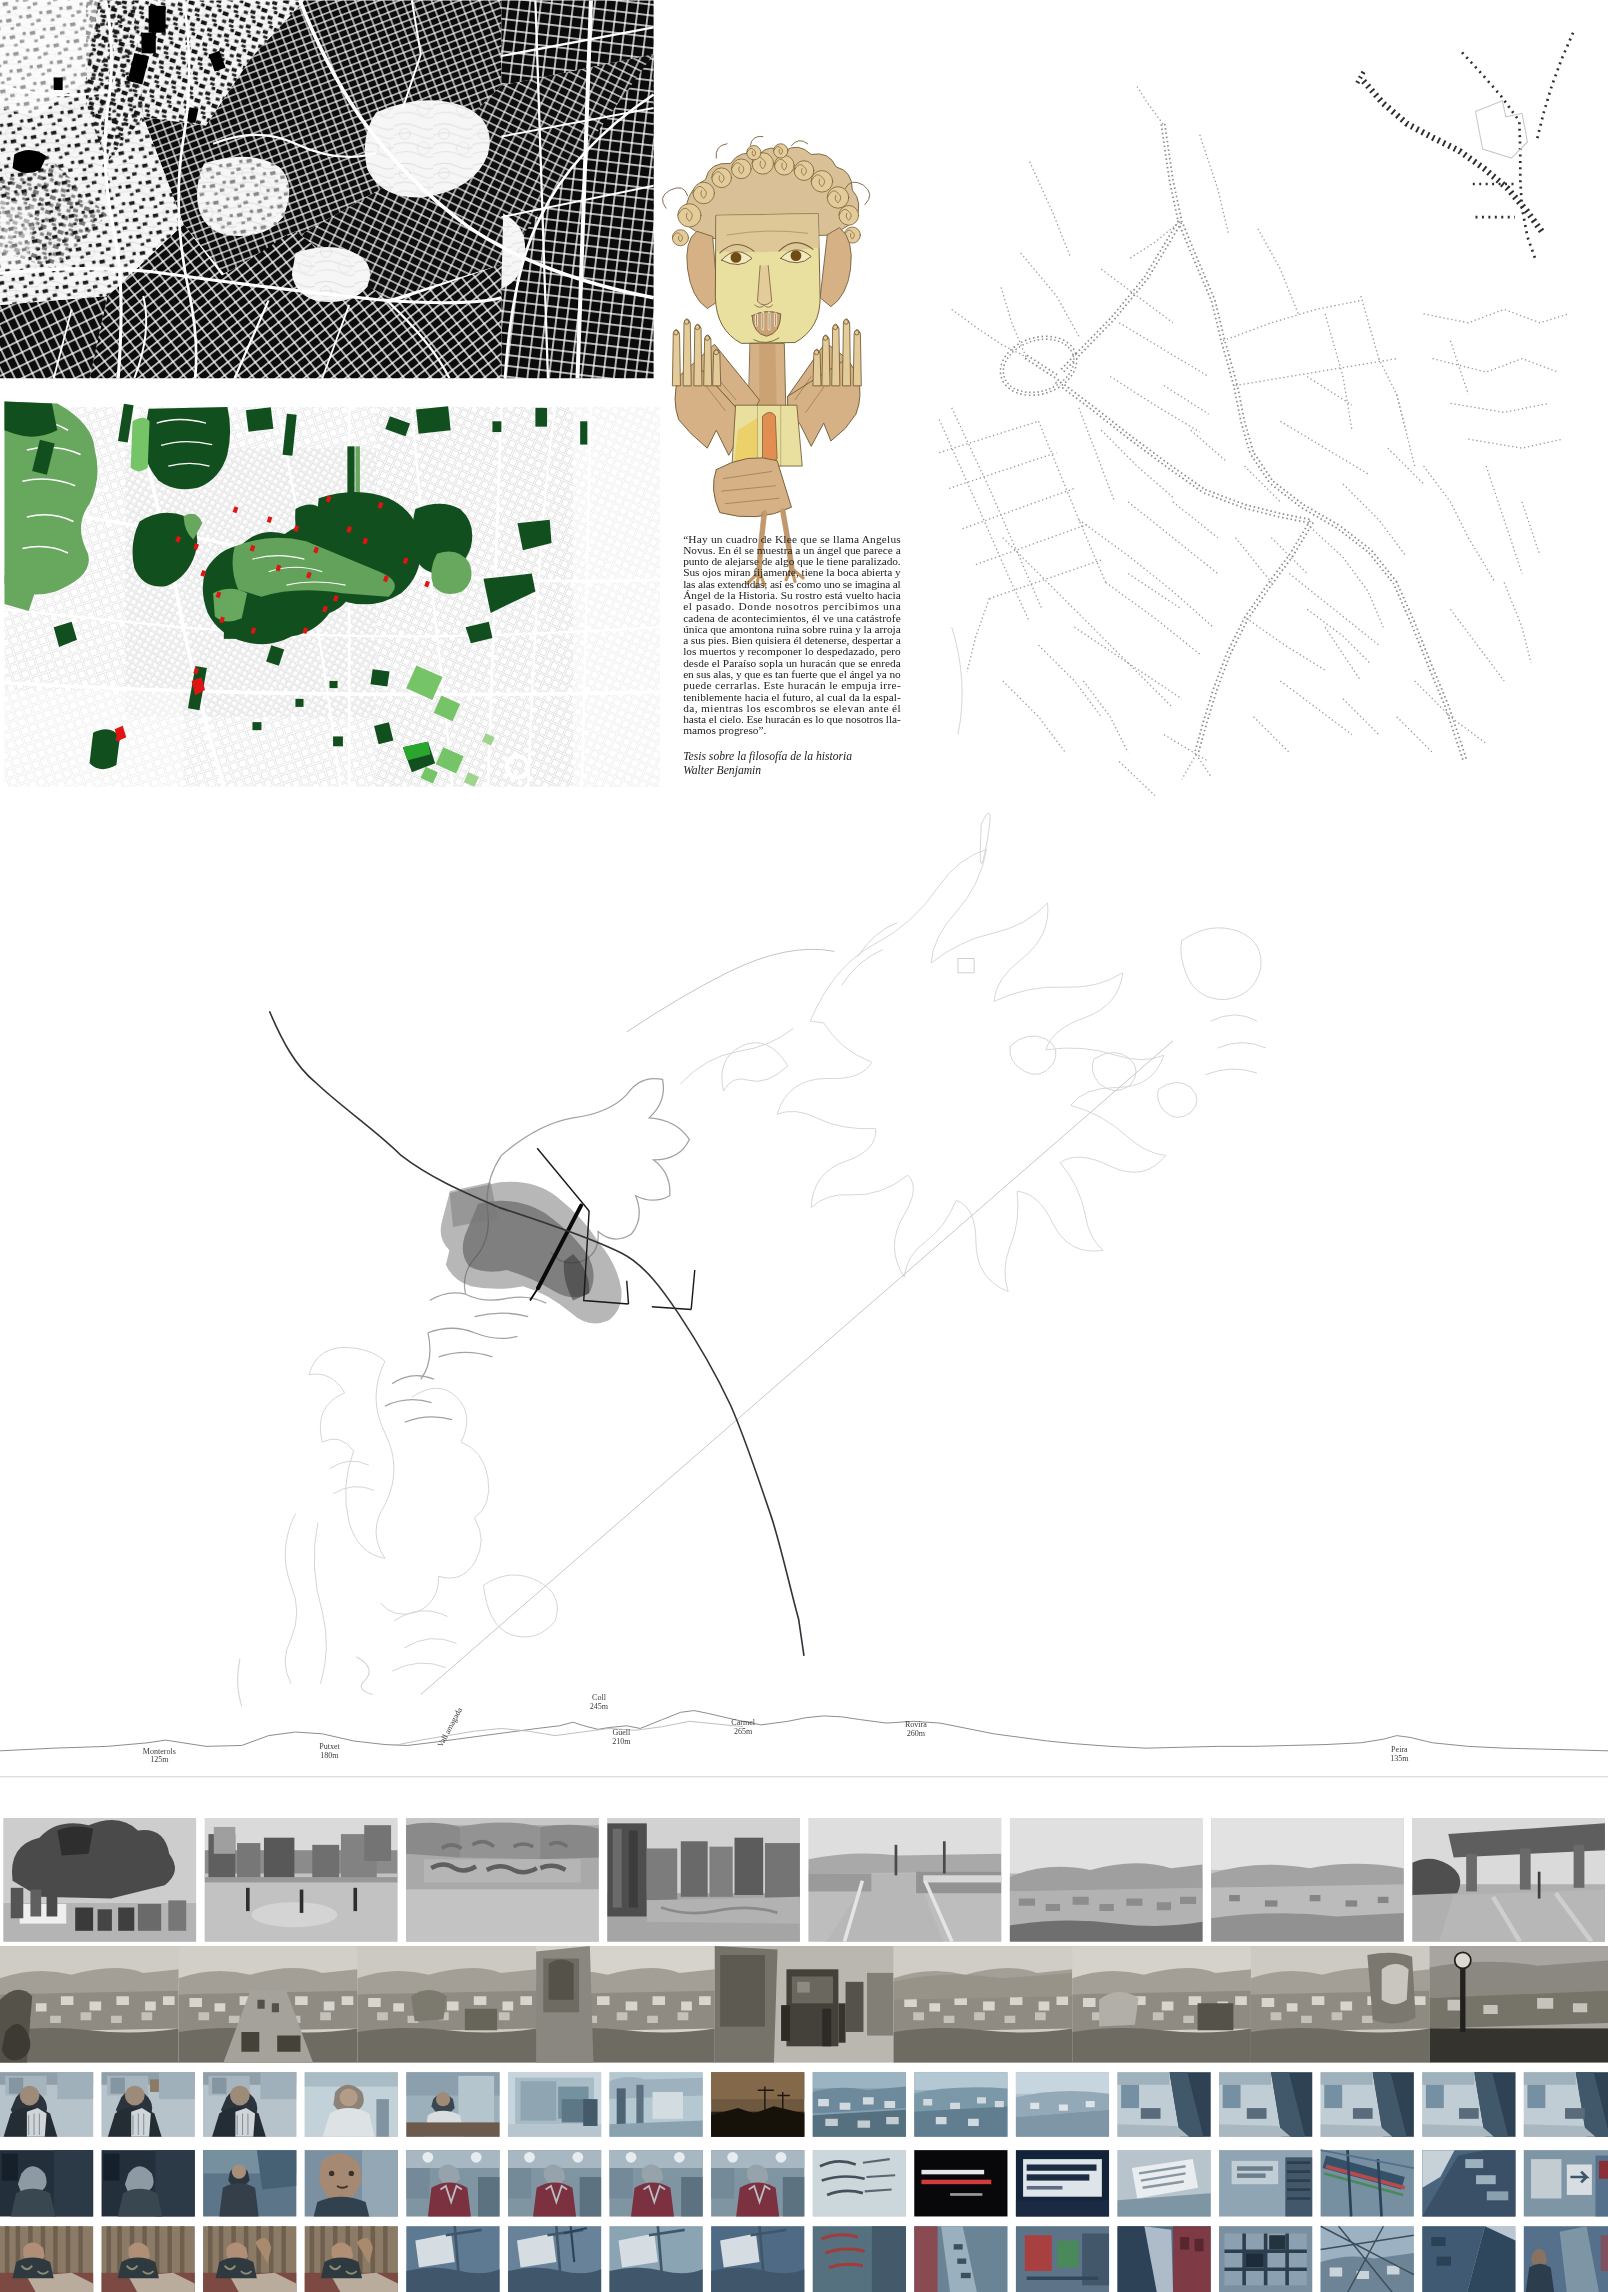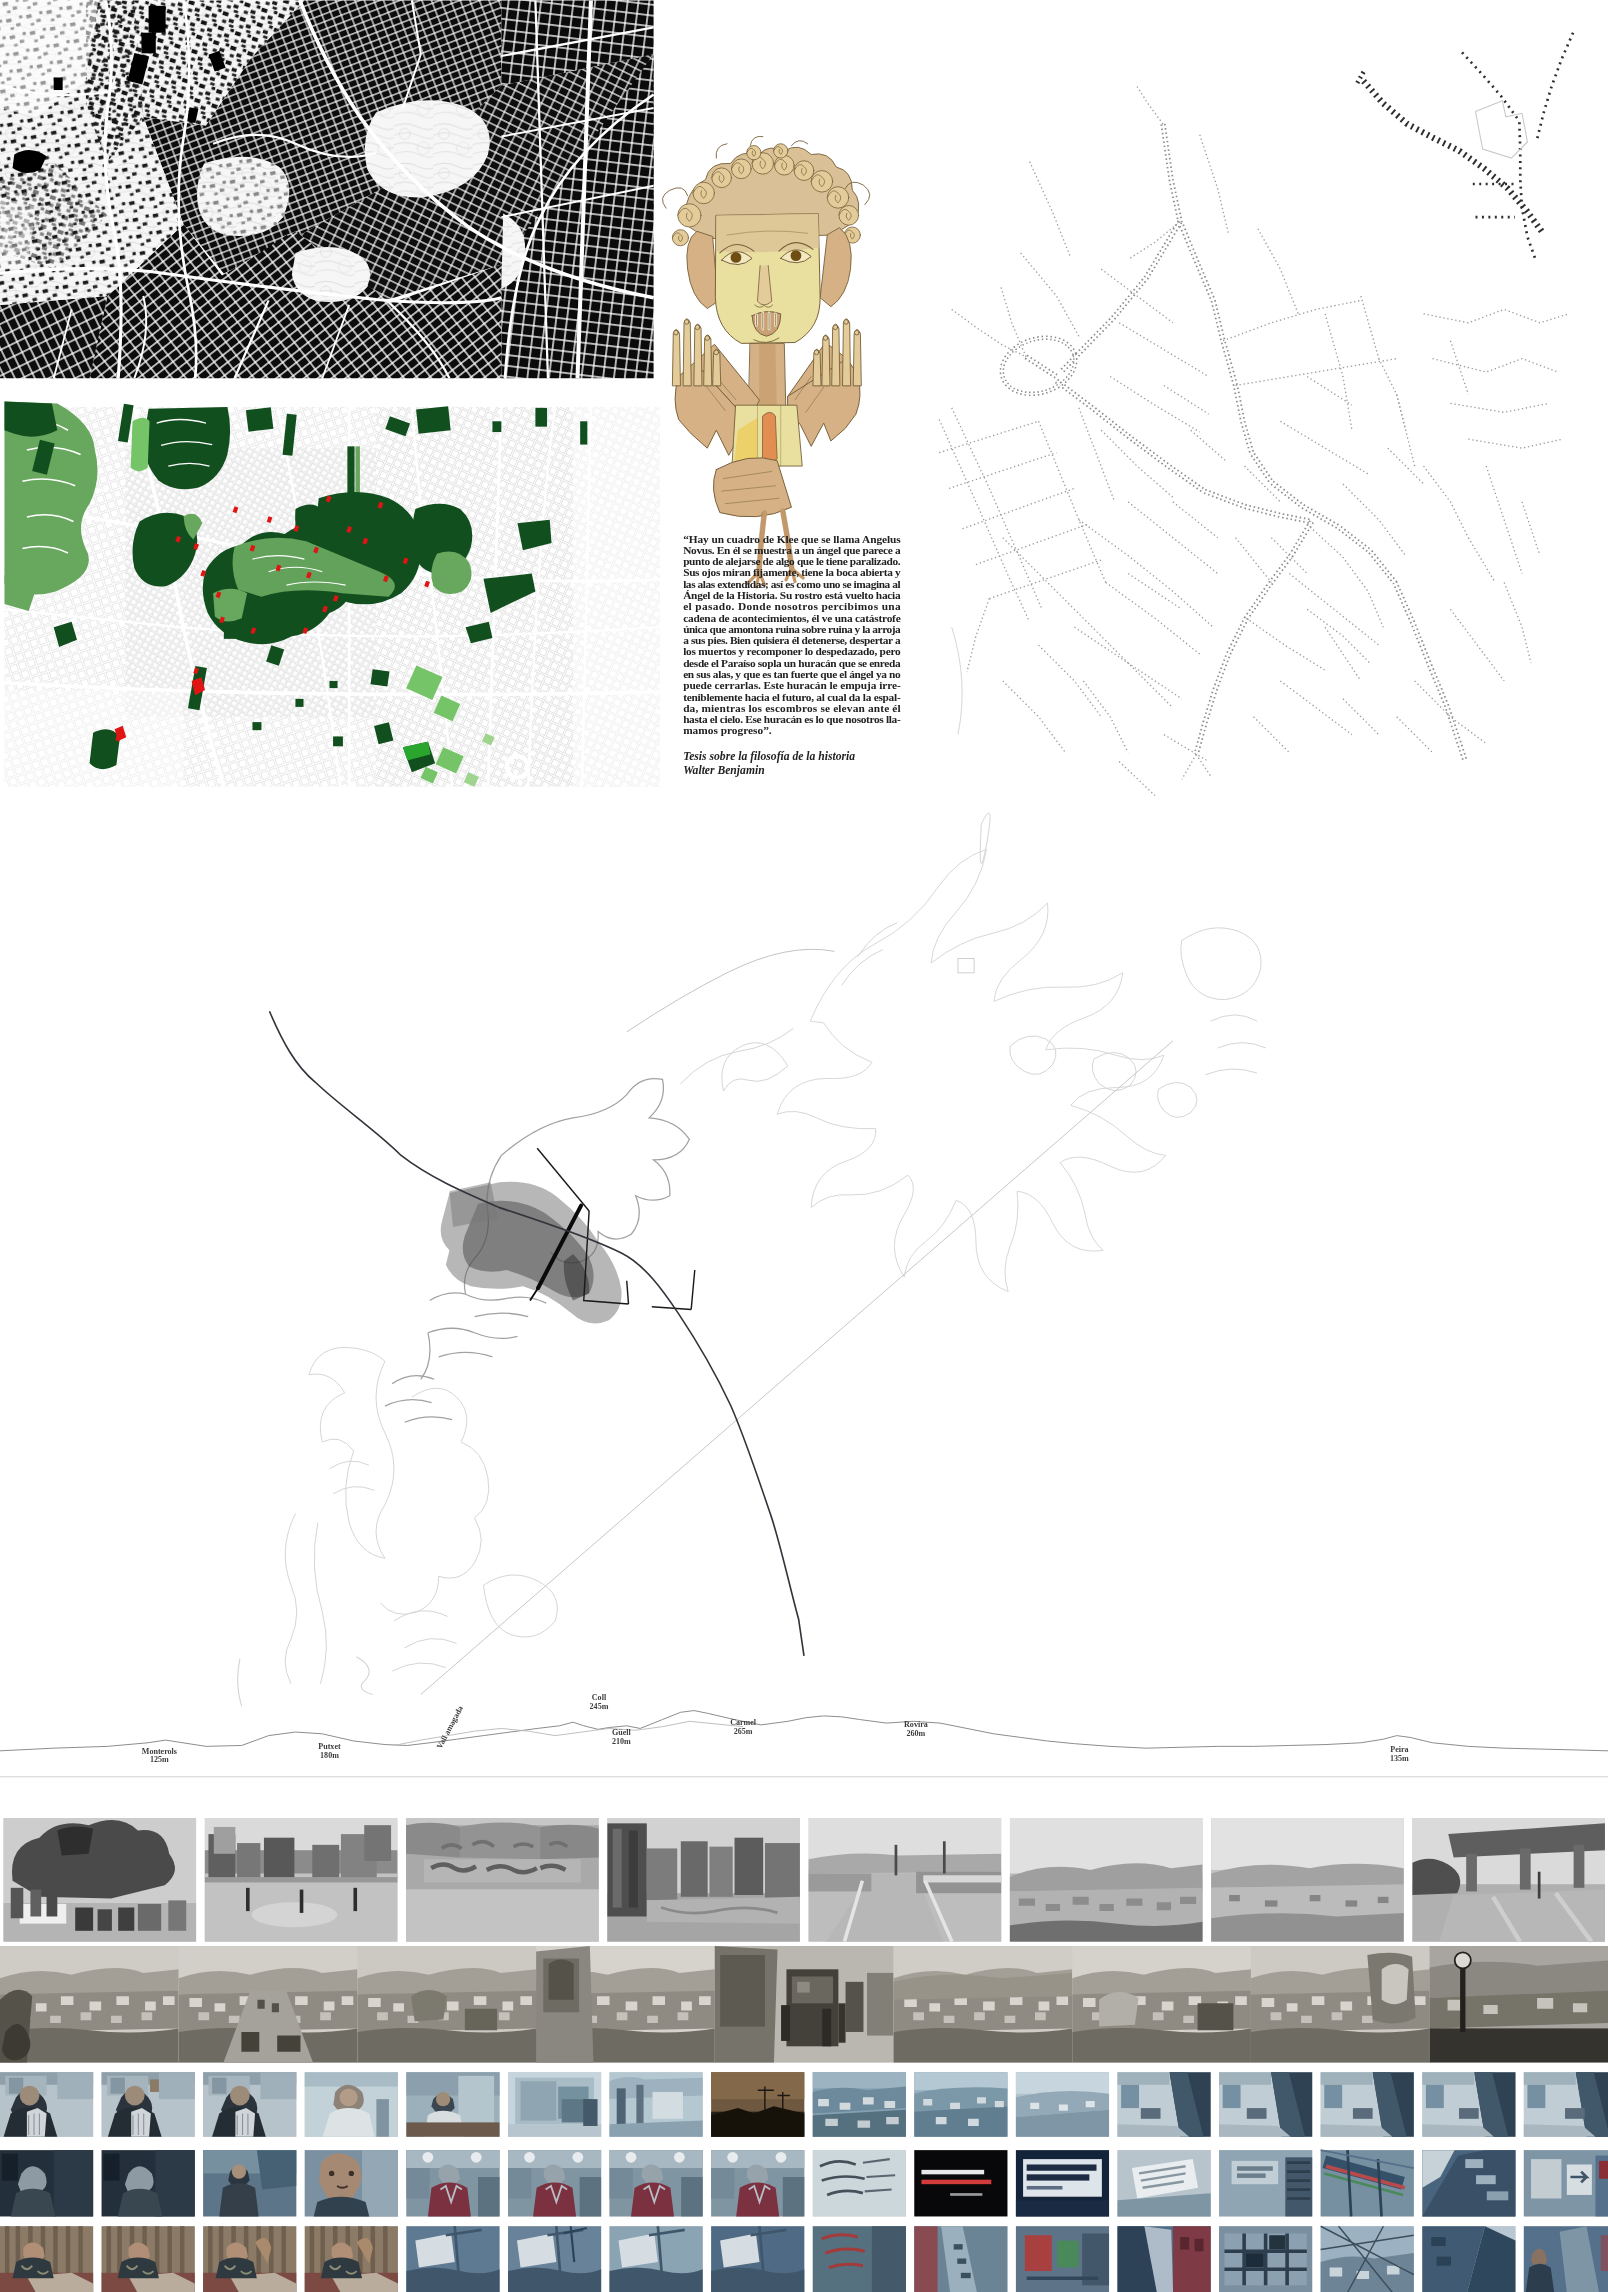--- a/index.html
+++ b/index.html
@@ -1,16 +1,16 @@
 <!DOCTYPE html>
 <html style="font-size:14.3px"><head><meta charset="utf-8">
 <style>
 html,body{margin:0;padding:0;background:#fff;}
 #board{position:relative;width:1608px;height:2293px;background:#ffffff;overflow:hidden;
-font-family:"Liberation Serif", serif;font-weight:bold;}
+font-family:"Liberation Serif", serif;}
 svg{display:block}
 </style></head><body>
 <div id="board">
 <svg width="1608" height="2293" viewBox="0 0 1796 2560" xmlns="http://www.w3.org/2000/svg">
 <defs>
 <pattern id="grid1" width="12" height="12" patternUnits="userSpaceOnUse" patternTransform="rotate(7)">
   <rect width="12" height="12" fill="#ffffff"></rect>
           <rect x="0.7" y="0.7" width="10.5" height="10.5" fill="#0b0b0b"></rect>
 </pattern>
 <pattern id="grid2" width="10" height="8" patternUnits="userSpaceOnUse" patternTransform="rotate(-21)">

